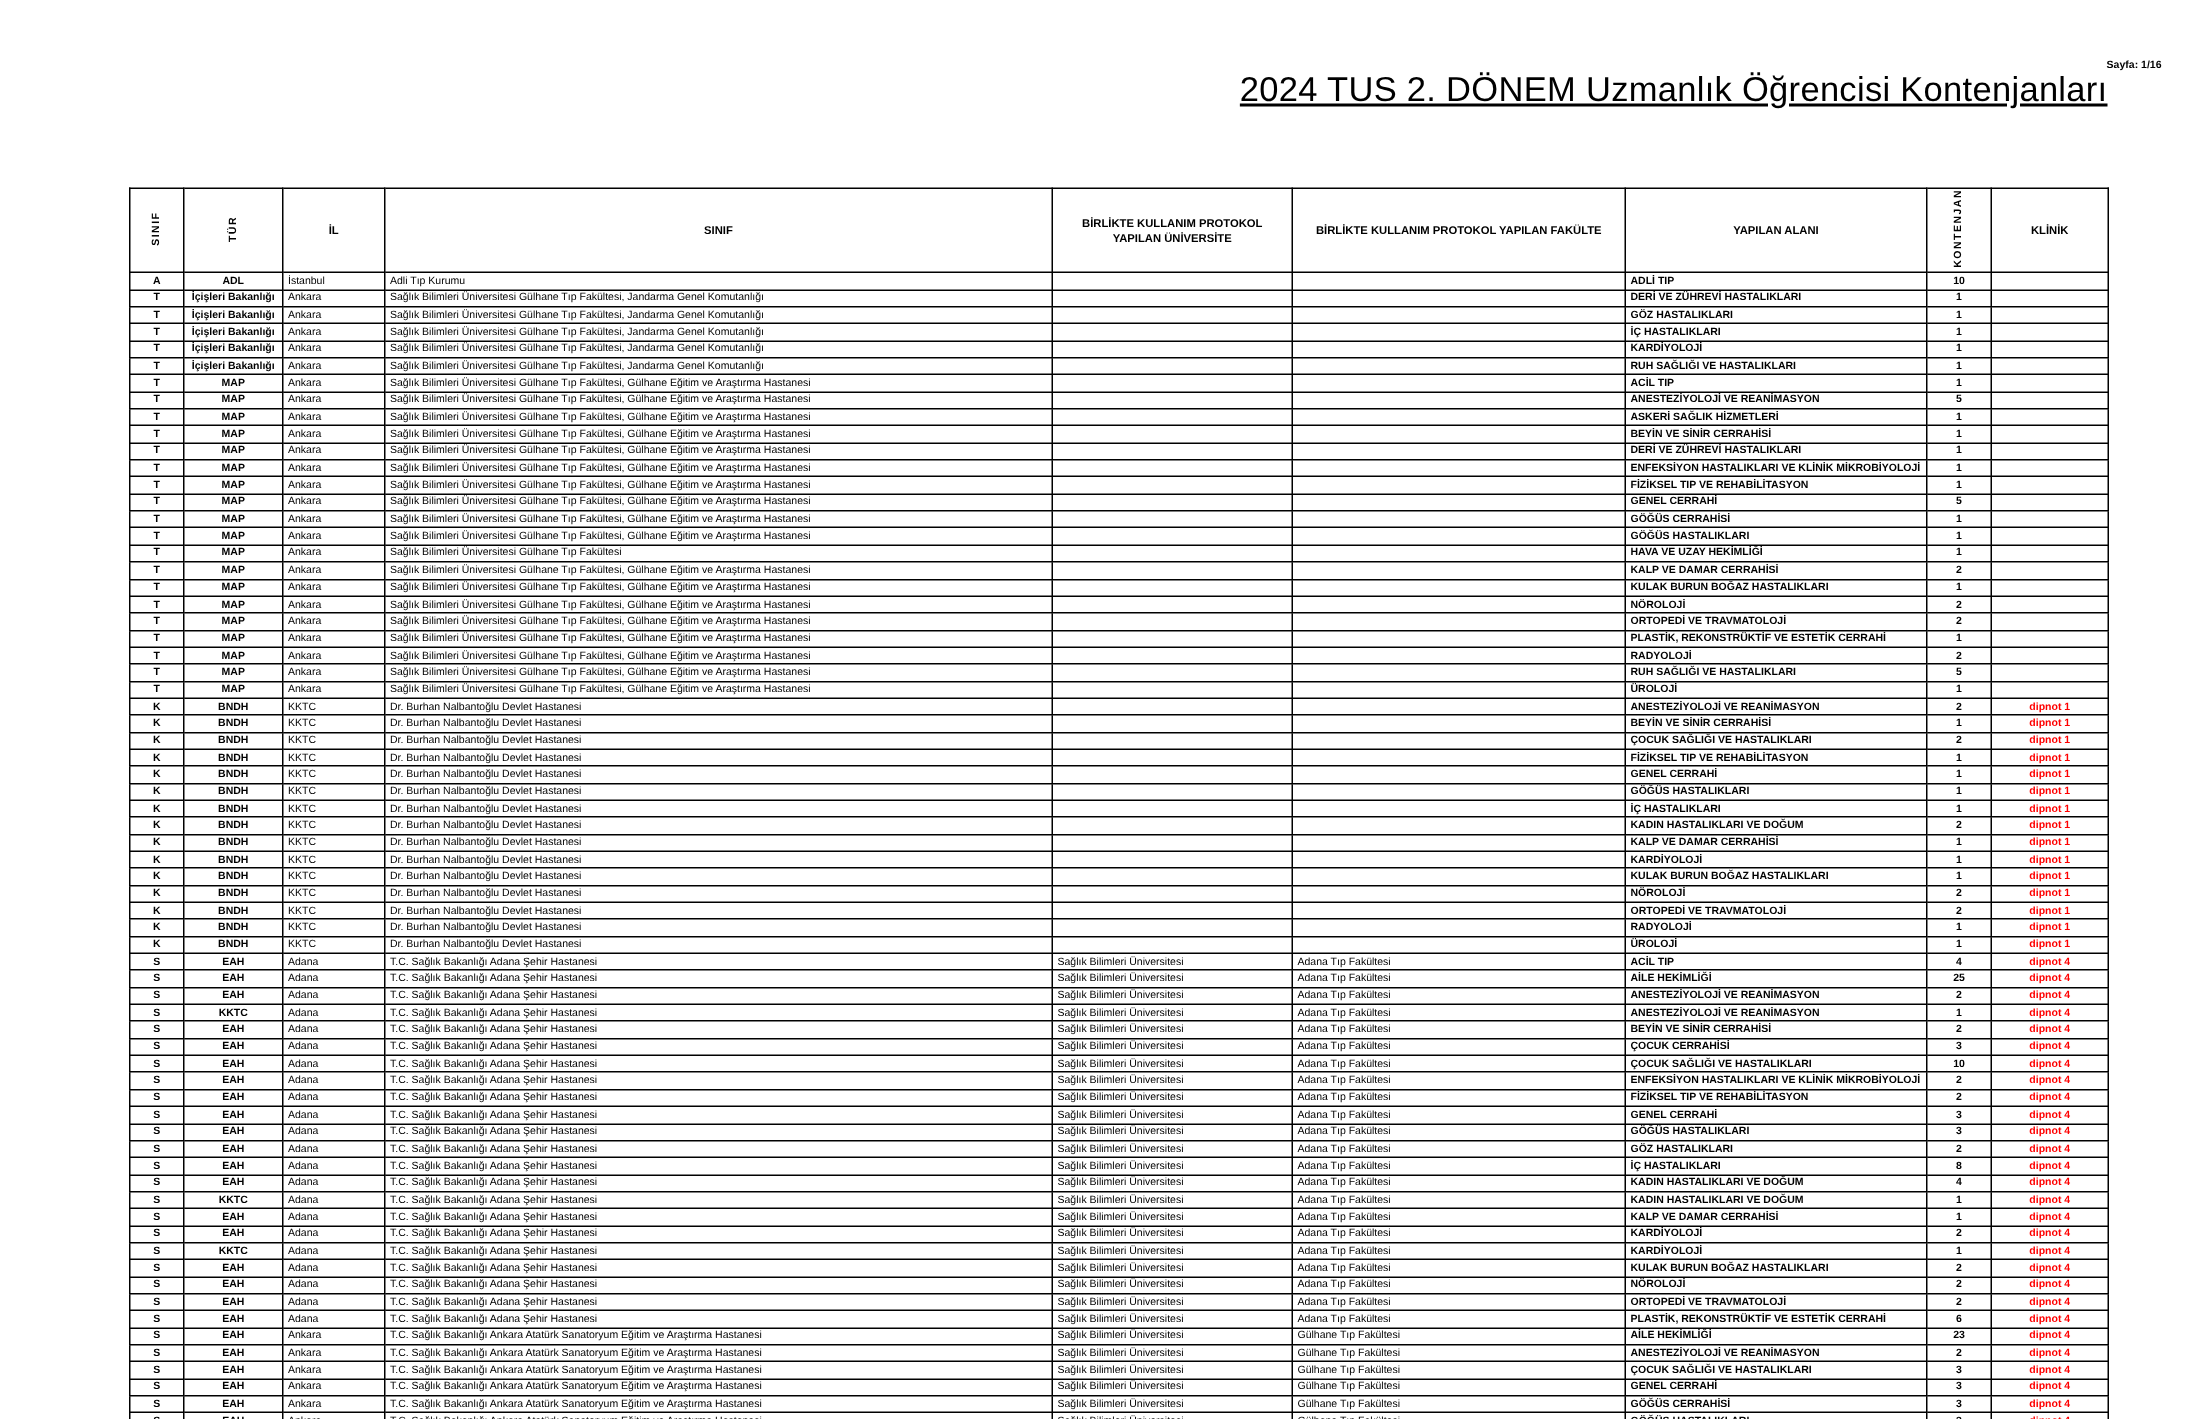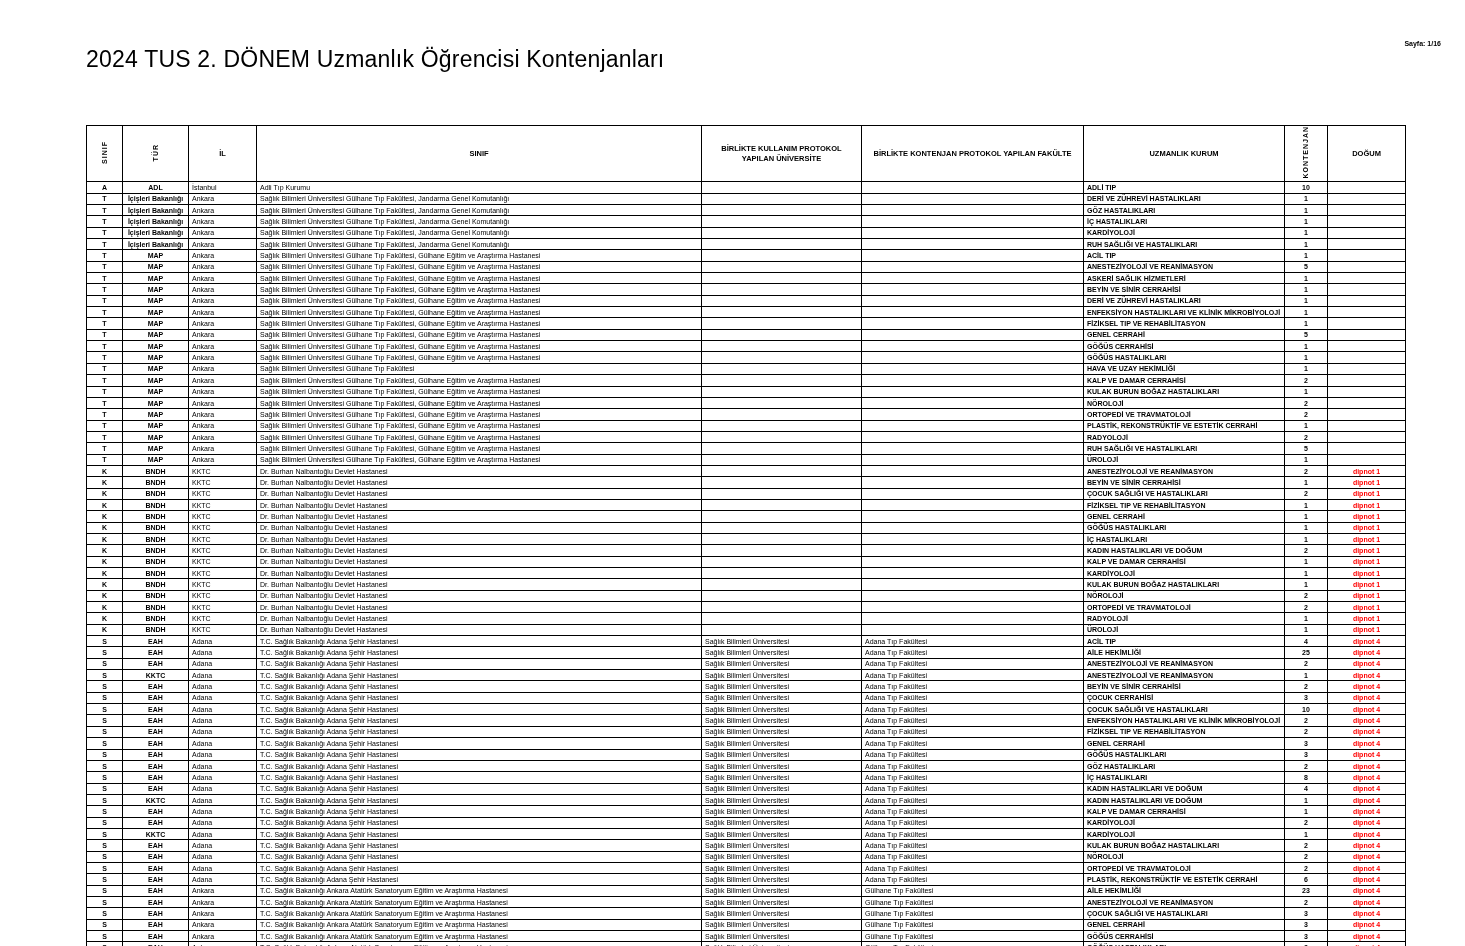--- a/index.html
+++ b/index.html
@@ -7,22 +7,22 @@
     width:1465px; height:946px; overflow:hidden; background:#ffffff;
     font-family:"Liberation Sans", sans-serif; color:#000;
     position:relative;
   }
   .page-label {
     position:absolute; top:40px; right:24px;
     font-size:7px; font-weight:700; color:#000;
   }
   .title {
     position:absolute; top:46px; left:86px; width:1319px;
-    text-align:left; font-size:23px; font-weight:400; color:#000;
-    margin:0; letter-spacing:0.2px;
+    text-align:right; font-size:23px; font-weight:400; color:#000;
+    margin:0; letter-spacing:0.2px;text-decoration:underline;
   }
   table.quota {
     position:absolute; left:86px; top:125px; width:1319px;
     border-collapse:collapse; table-layout:fixed;
     border:1.5px solid #000;
   }
   .quota th, .quota td {
     border:1px solid #000;
     padding:0 3px;
     overflow:hidden;
@@ -75,24 +75,24 @@
       <col style="width:43px">
       <col style="width:78px">
   </colgroup>
   <thead>
     <tr>
       <th><span class="vtext">SINIF</span></th>
       <th><span class="vtext">TÜR</span></th>
       <th>İL</th>
       <th>SINIF</th>
       <th>BİRLİKTE KULLANIM PROTOKOL YAPILAN ÜNİVERSİTE</th>
-      <th>BİRLİKTE KONTENJAN PROTOKOL YAPILAN FAKÜLTE</th>
-      <th>UZMANLIK KURUM</th>
+      <th>BİRLİKTE KULLANIM PROTOKOL YAPILAN FAKÜLTE</th>
+      <th>YAPILAN ALANI</th>
       <th><span class="vtext">KONTENJAN</span></th>
-      <th>DOĞUM</th>
+      <th>KLİNİK</th>
     </tr>
   </thead>
   <tbody id="rows">
       <tr>
         <td class="c-sinif">A</td>
         <td class="c-tur">ADL</td>
         <td class="c-il">İstanbul</td>
         <td class="c-kurum">Adli Tıp Kurumu</td>
         <td class="c-uni"></td>
         <td class="c-fak"></td>

